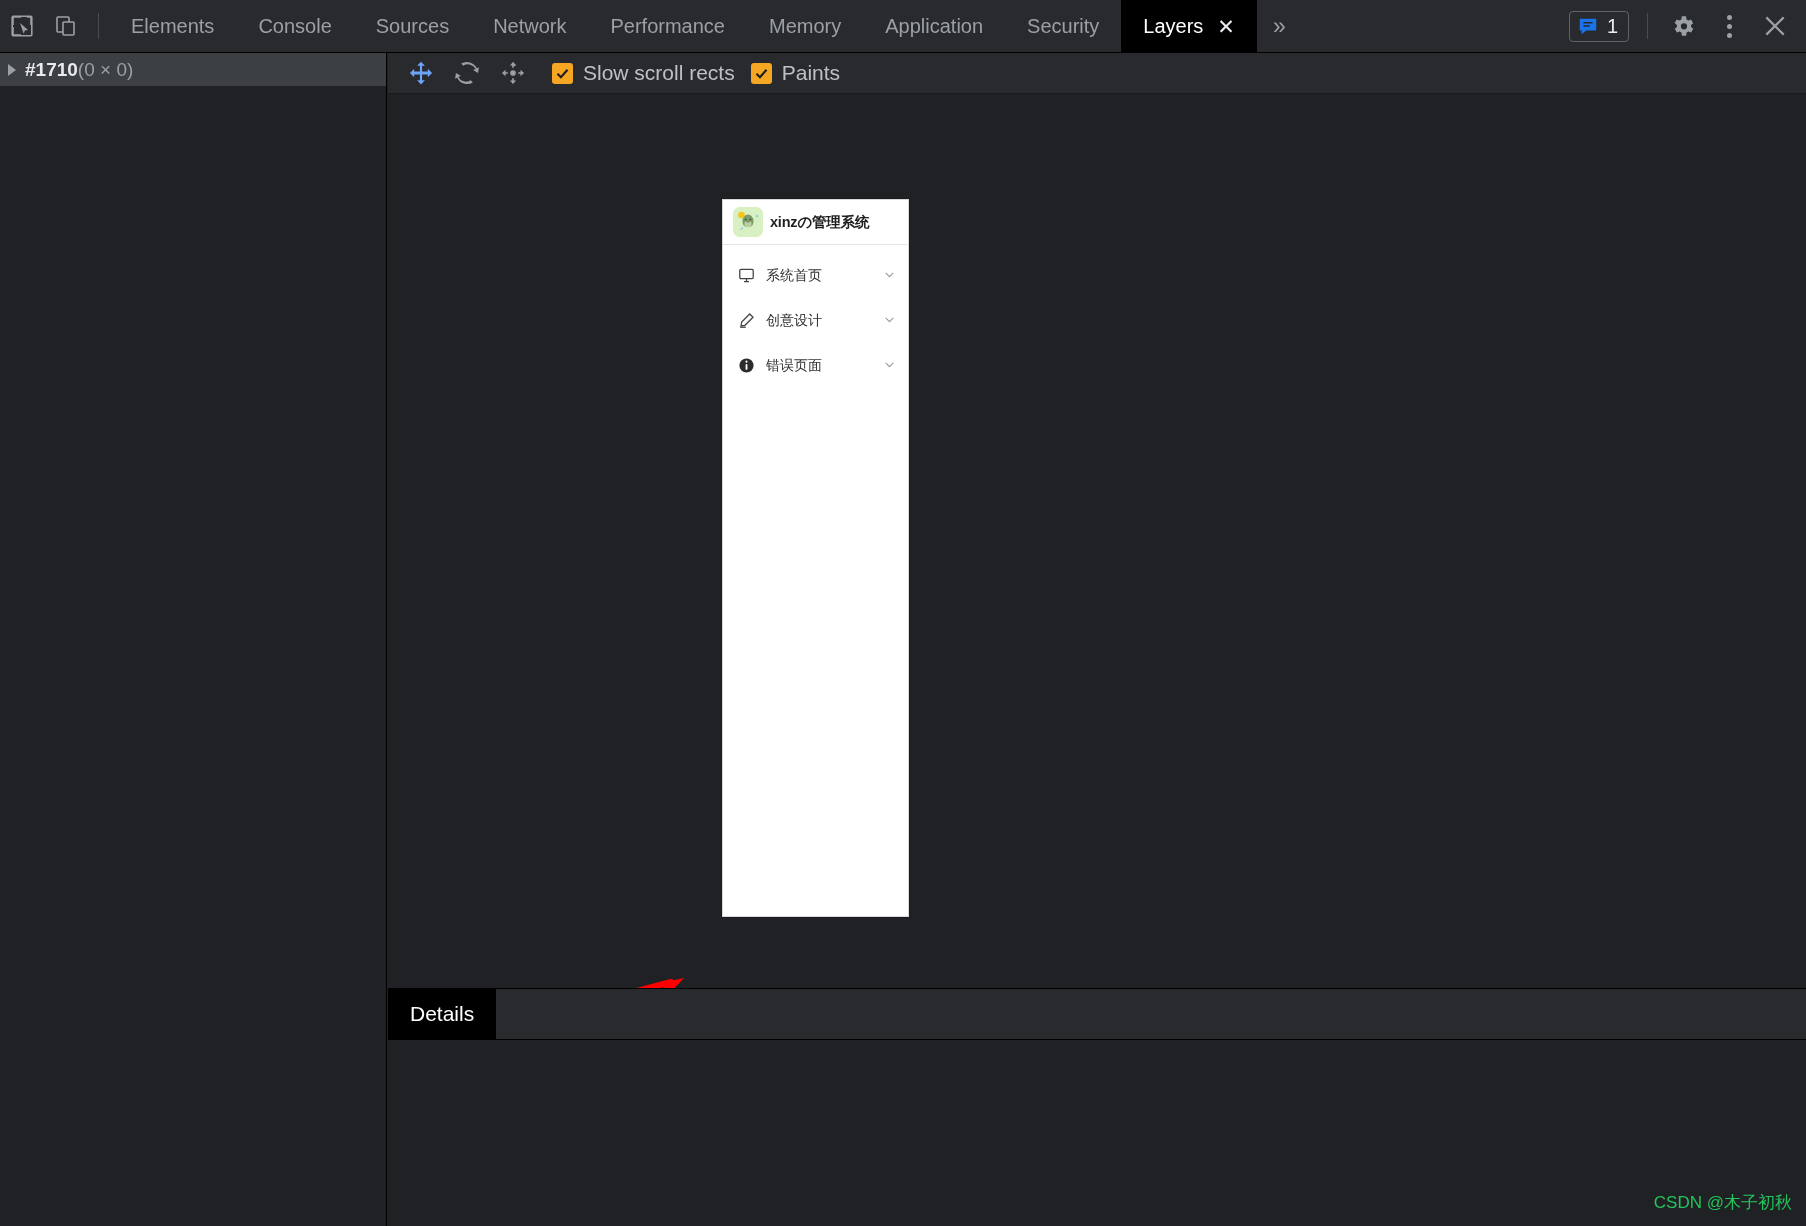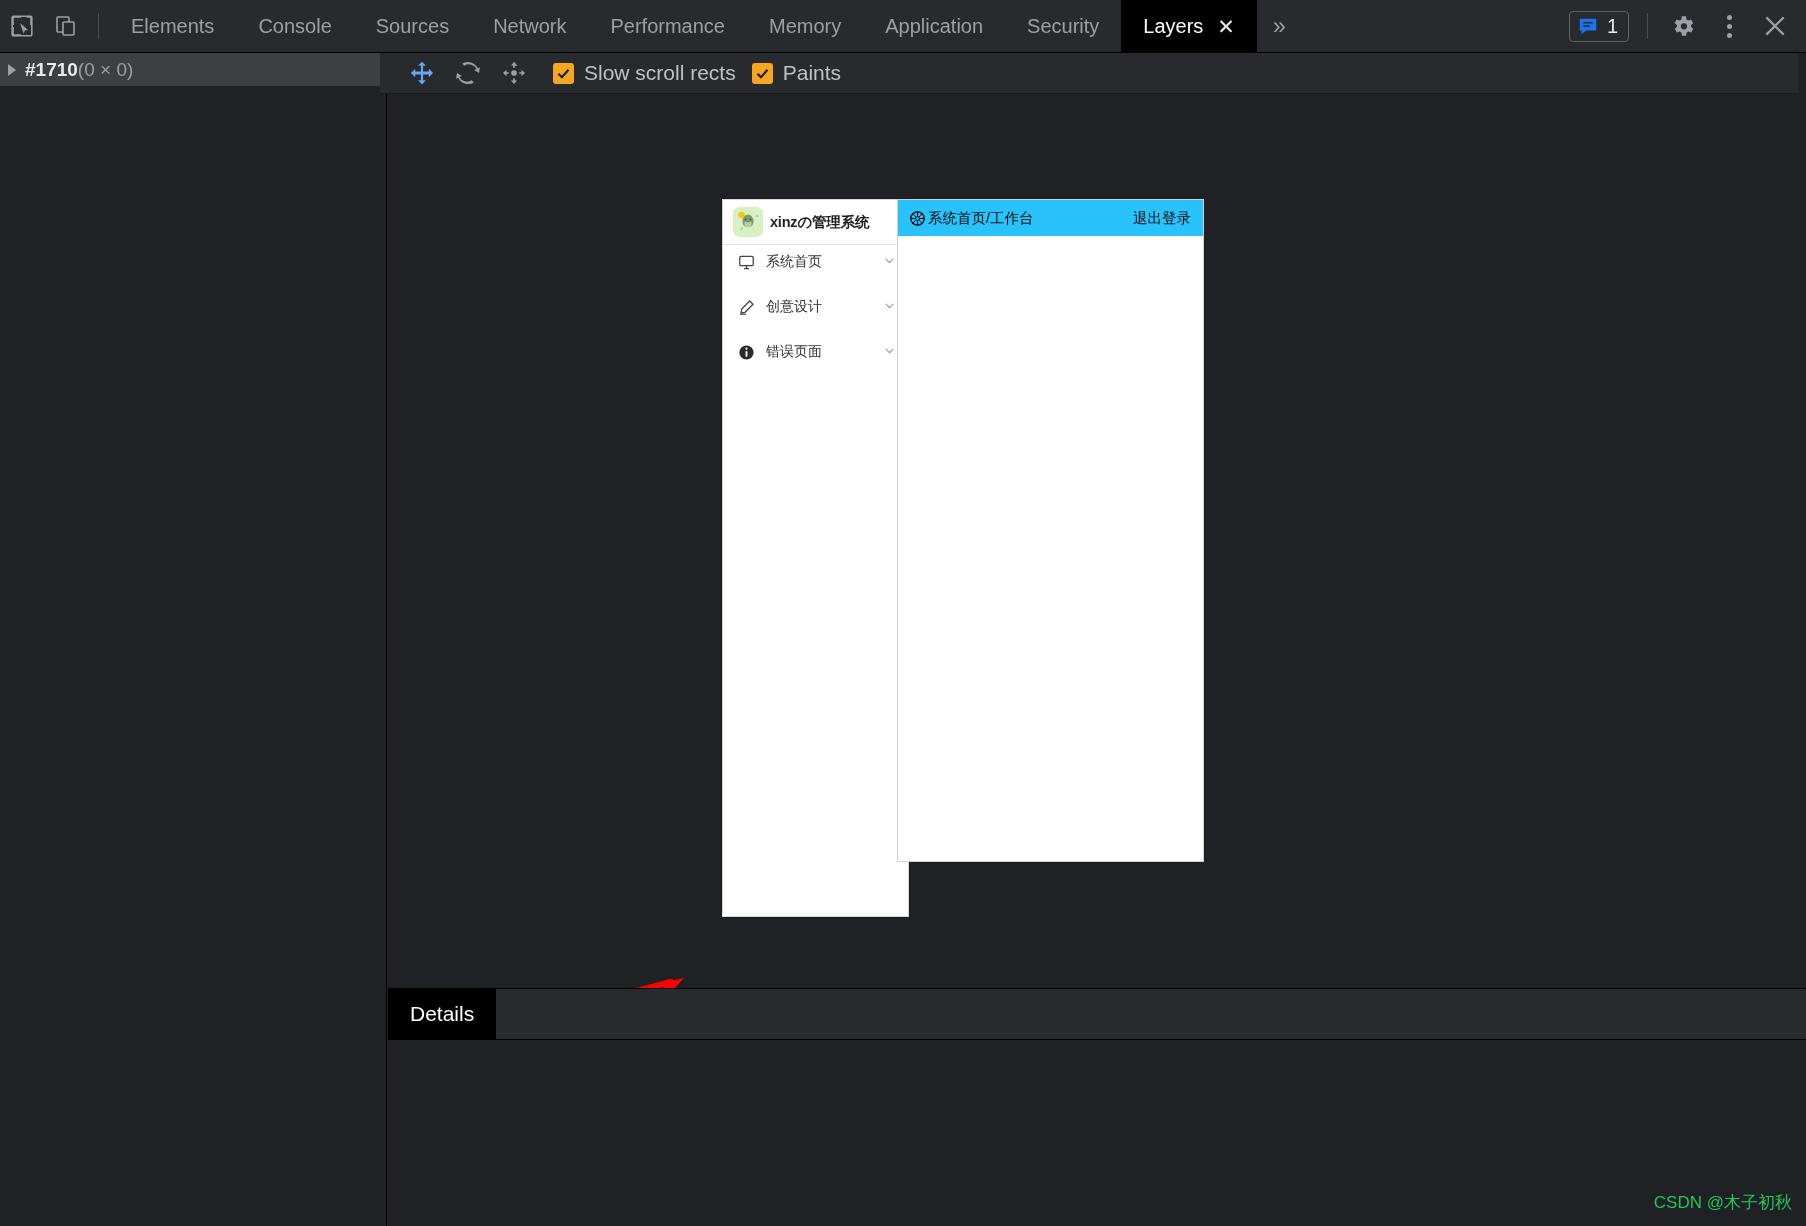--- a/index.html
+++ b/index.html
@@ -61,22 +61,22 @@
   .tri{
     width:0;height:0;border-left:8px solid #9aa0a6;
     border-top:6px solid transparent;border-bottom:6px solid transparent;
     margin-right:9px;
   }
   .tree-id{font-weight:bold;color:#e8eaed;}
   .tree-dim{color:#9aa0a6;font-weight:normal;}
 
   
   .ltoolbar{
-    position:absolute;left:380px;top:53px;width:1418px;height:41px;
-    background:#292a2d;display:flex;align-items:center;padding-left:19px;
+    position:absolute;left:388px;top:53px;width:1418px;height:41px;
+    background:#292a2d;display:flex;align-items:center;padding-left:10px;
     box-sizing:border-box;border-bottom:1px solid #1a1b1d;
   }
   .lt-icon{width:46px;height:36px;display:flex;align-items:center;justify-content:center;cursor:pointer;}
   .chk-wrap{display:flex;align-items:center;margin-left:16px;cursor:pointer;}
   .chk{
     width:21px;height:21px;background:#f5a623;border-radius:3px;
     display:flex;align-items:center;justify-content:center;margin-right:10px;
     flex:none;
   }
   .chk svg{display:block;}
@@ -97,21 +97,21 @@
     height:45px;border-bottom:1px solid #e4e4e4;
     display:flex;align-items:center;padding-left:10px;box-sizing:border-box;
   }
   .sb-logo{
     width:30px;height:30px;border-radius:7px;flex:none;margin-right:7px;
     background:#d9f0c2;position:relative;overflow:hidden;
   }
   .sb-title{font-size:14.5px;font-weight:bold;color:#1f1f1f;white-space:nowrap;letter-spacing:-.2px;}
   .sb-menu{padding-top:8px;}
   .sb-item{
-    height:45px;display:flex;padding:0 12px 0 14px;
+    height:45px;display:flex;align-items:center;padding:0 12px 0 14px;
     box-sizing:border-box;cursor:pointer;
   }
   .sb-ic{width:19px;height:19px;flex:none;margin-right:10px;display:flex;align-items:center;justify-content:center;}
   .sb-label{font-size:14px;color:#333;white-space:nowrap;}
   .sb-chev{margin-left:auto;}
 
   
   .lyr-main{
     position:absolute;left:509px;top:105px;width:307px;height:663px;
     background:#ffffff;border:1px solid #d0d0d0;box-sizing:border-box;
@@ -350,33 +350,20 @@
           <span class="sb-chev">
             <svg width="13" height="13" viewBox="0 0 24 24">
                 <path d="M5 9 L12 16 L19 9" stroke="#9a9a9a" stroke-width="2" fill="none"></path>
               </svg>
           </span>
         </div>
 
       </div>
     </div>
 
-    <div class="lyr-main">
-      <div class="mn-head">
-        <span class="wheel">
-          <svg width="17" height="17" viewBox="0 0 24 24">
-            <circle cx="12" cy="12" r="9.5" fill="none" stroke="#0b0b0b" stroke-width="1.8"></circle>
-            <path d="M12 2.5 v19 M2.5 12 h19 M5.2 5.2 L18.8 18.8 M18.8 5.2 L5.2 18.8" stroke="#0b0b0b" stroke-width="1.4" fill="none"></path>
-            <circle cx="12" cy="12" r="2.6" fill="#29c2fb" stroke="#0b0b0b" stroke-width="1.4"></circle>
-          </svg>
-        </span>
-        <span class="mn-title">系统首页/工作台</span>
-        <span class="mn-logout">退出登录</span>
-      </div>
-    </div>
 
     <svg class="arrow" width="120" height="40" viewBox="0 0 120 40">
       <line x1="4" y1="34" x2="103" y2="8" stroke="#ff0000" stroke-width="6" stroke-linecap="round"></line>
       <path d="M116 4 L93 9 L100 21 z" fill="#ff0000"></path>
     </svg>
   </div>
 
   <div class="details">
     <div class="det-tabs">
       <div class="det-tab">

